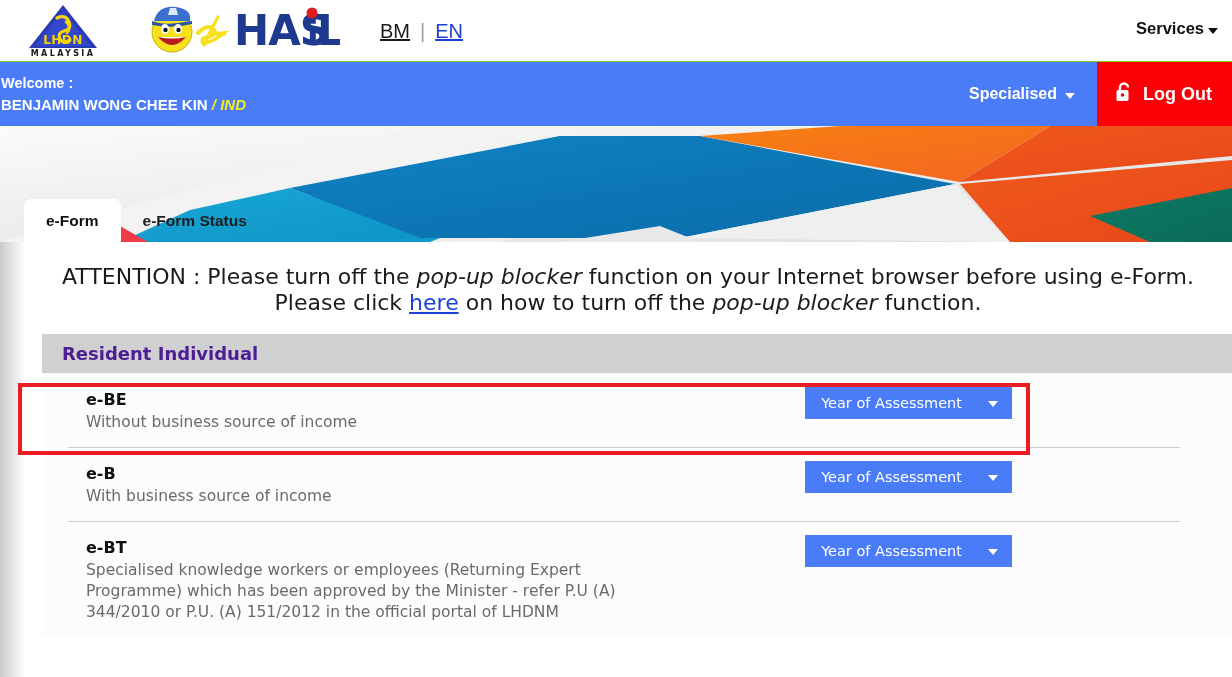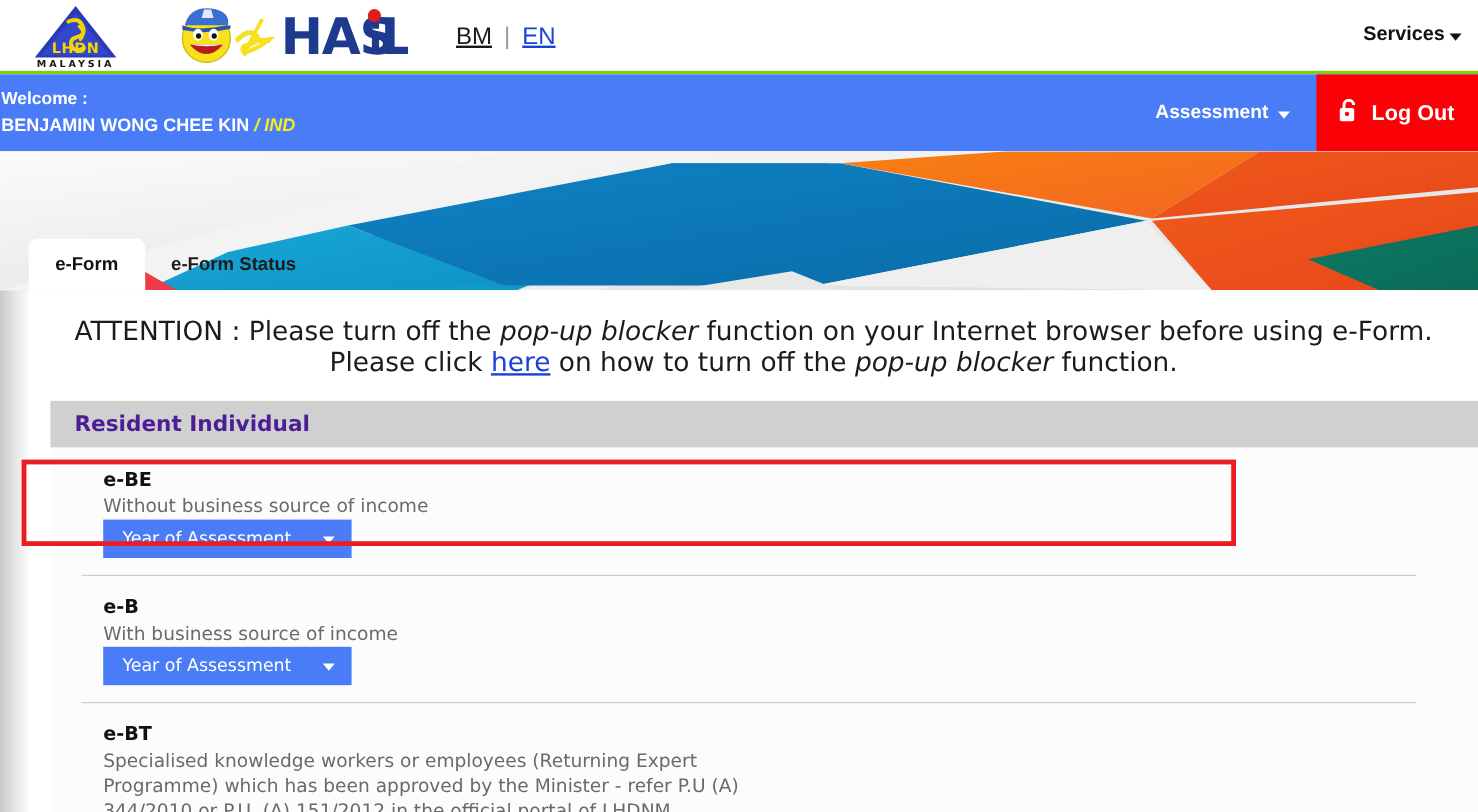--- a/index.html
+++ b/index.html
@@ -10,21 +10,21 @@
     font-family: "Liberation Sans", sans-serif;
     overflow: hidden;
   }
   .page { position: relative; width: 1232px; height: 677px; background: #fff; }
 
   
   .topbar {
     position: relative;
     height: 62px;
     background: #ffffff;
-    border-bottom: 3px solid #84cc16;
+    border-bottom: 1px solid #84cc16;
     display: flex;
     align-items: center;
   }
   .lhdn-logo {
     position: absolute; left: 26px; top: 2px;
     width: 74px; height: 56px;
   }
   .ezhasil-logo {
     position: absolute; left: 140px; top: -1px;
     width: 200px; height: 60px;
@@ -152,21 +152,20 @@
   }
 
   .form-list { position: relative; margin-left: 18px; }
 
   .form-row {
     position: relative;
     display: flex; align-items: flex-start;
     padding: 14px 0 14px 44px;
     min-height: 62px;
     background: #fcfcfc;
-    flex-direction: column;
   }
   .form-row .divider {
     position: absolute; left: 26px; right: 52px; top: 0;
     height: 1px; background: #cdcdcd;
   }
   .form-info { flex: 1; padding-top: 2px; }
   .form-code {
     font-size: 16px; font-weight: bold; color: #111;
     font-family: "DejaVu Sans", sans-serif;
     line-height: 21px;
@@ -262,21 +261,21 @@
   <div class="welcomebar">
     <div class="welcome-text">
       <div>Welcome :</div>
       <div class="welcome-line2">
         <span>BENJAMIN WONG CHEE KIN</span>
         <span class="ind-tag">/ IND</span>
       </div>
     </div>
     <div class="wb-right">
       <div class="maintenance">
-        <span>Assessment</span>
+        <span>Specialised</span>
         <span class="caret-light"></span>
       </div>
       <div class="logout">
         <span>
           <svg width="18" height="22" viewBox="0 0 18 22">
             <path d="M5 9 V6.5 a4 4 0 0 1 8 0" stroke="#ffffff" stroke-width="2.4" fill="none"></path>
             <rect x="1.5" y="9" width="12" height="11" rx="1.6" fill="#ffffff"></rect>
             <circle cx="7.5" cy="14" r="1.8" fill="#fb0007"></circle>
           </svg>
         </span>

